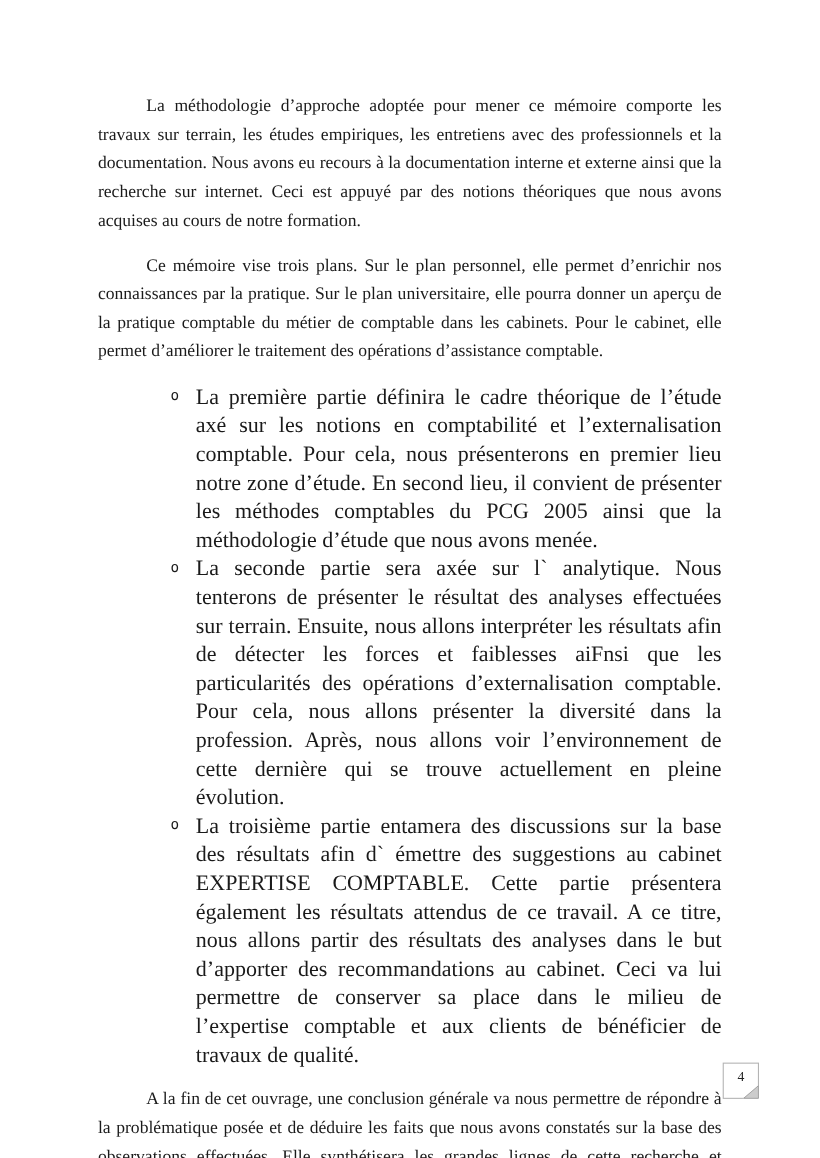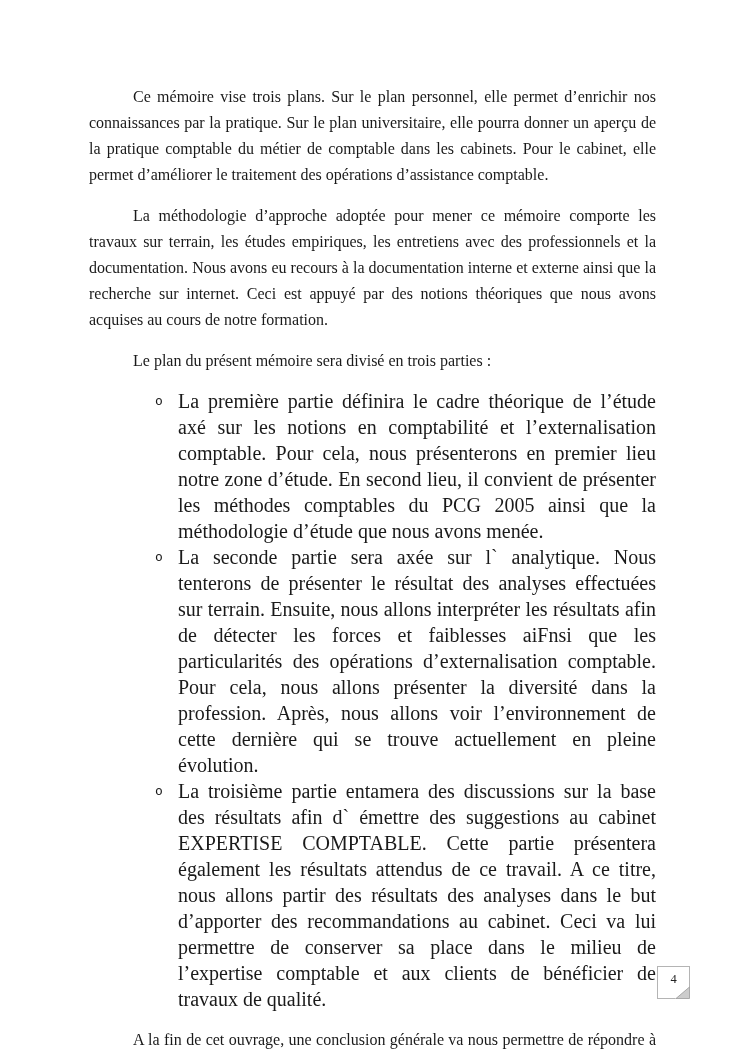--- a/index.html
+++ b/index.html
@@ -80,25 +80,24 @@
     height: 15px;
   }
 </style>
 </head>
 <body>
 
 <div class="page">
 
   <div class="content">
 
+    <p class="para">La méthodologie d’approche adoptée pour mener ce mémoire comporte les travaux sur terrain, les études empiriques, les entretiens avec des professionnels et la documentation. Nous avons eu recours à la documentation interne et externe ainsi que la recherche sur internet. Ceci est appuyé par des notions théoriques que nous avons acquises au cours de notre formation.</p>
+
     <p class="para">Ce mémoire vise trois plans. Sur le plan personnel, elle permet d’enrichir nos connaissances par la pratique. Sur le plan universitaire, elle pourra donner un aperçu de la pratique comptable du métier de comptable dans les cabinets. Pour le cabinet, elle permet d’améliorer le traitement des opérations d’assistance comptable.</p>
 
-    <p class="para">La méthodologie d’approche adoptée pour mener ce mémoire comporte les travaux sur terrain, les études empiriques, les entretiens avec des professionnels et la documentation. Nous avons eu recours à la documentation interne et externe ainsi que la recherche sur internet. Ceci est appuyé par des notions théoriques que nous avons acquises au cours de notre formation.</p>
-
-    <p class="list-intro">Le plan du présent mémoire sera divisé en trois parties :</p>
 
     <div class="bullet-list">
 
       <div class="bullet-item">
         <span class="bullet-marker">o</span>
         <span class="bullet-text">La première partie définira le cadre théorique de l’étude axé sur les notions en comptabilité et l’externalisation comptable. Pour cela, nous présenterons en premier lieu notre zone d’étude. En second lieu, il convient de présenter les méthodes comptables du PCG 2005 ainsi que la méthodologie d’étude que nous avons menée.</span>
       </div>
 
       <div class="bullet-item">
         <span class="bullet-marker">o</span>

